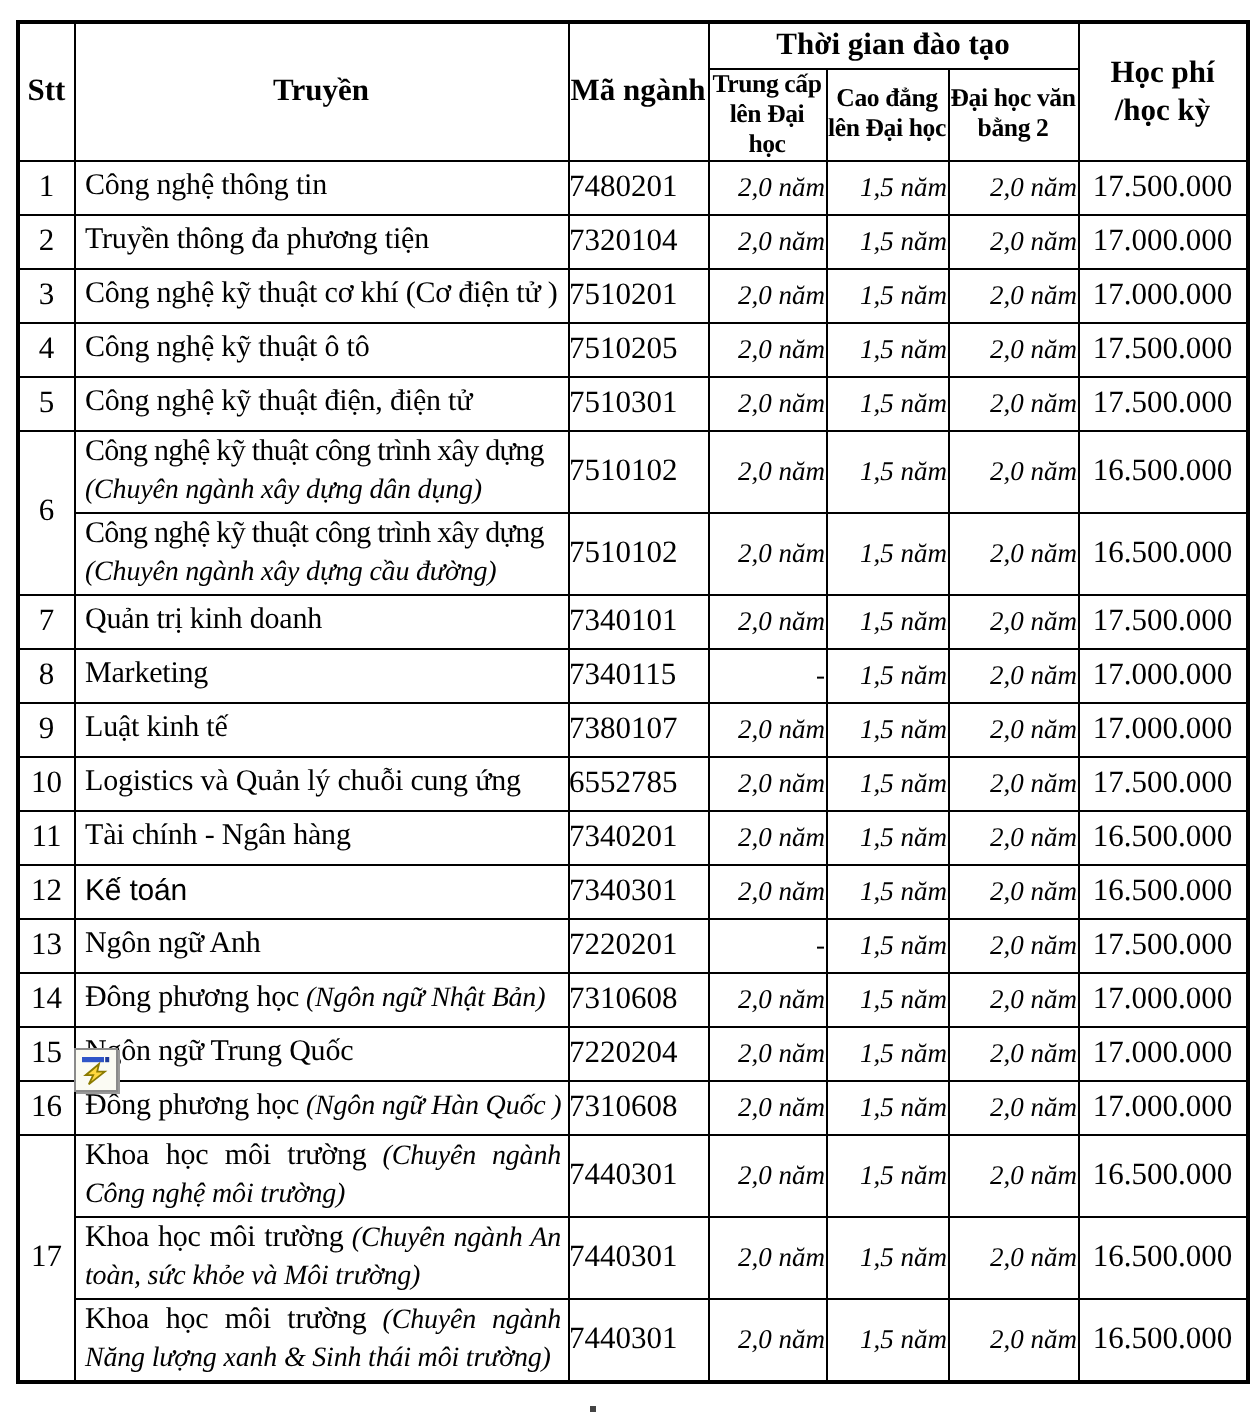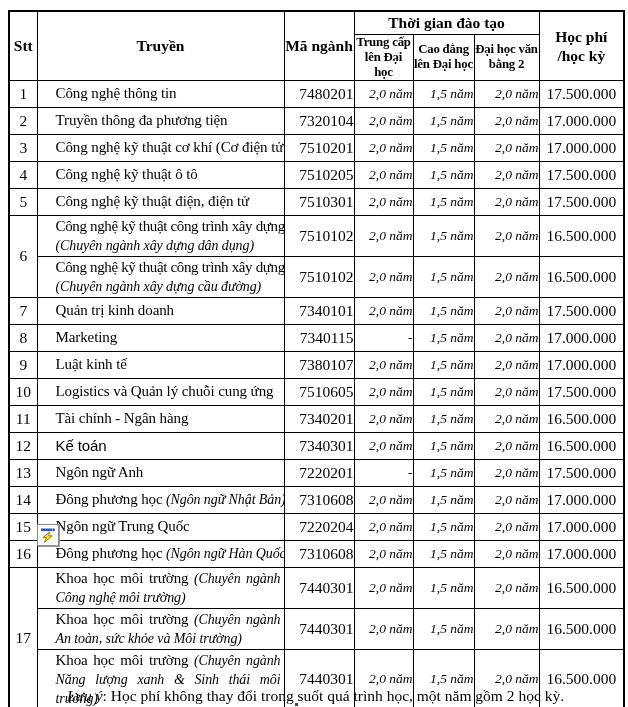--- a/index.html
+++ b/index.html
@@ -23,29 +23,29 @@
   .th-stt, .th-nganh { font-size:15.5px; }
   .th-ma { font-size:15.5px; line-height:18px; }
   .th-tg { font-size:15.5px; }
   .th-hp { font-size:15.5px; line-height:19px; }
   .th-sub { font-size:12.8px; line-height:15px; letter-spacing:-0.2px; }
   
   tbody tr { height:27px; }
   tbody tr.tall { height:41px; }
   td.stt { text-align:center; font-size:15.5px; }
   td.name {
-    text-align:left; padding:1px 3px 1px 18px; font-size:15px; line-height:19px;
+    text-align:left; padding:1px 3px 1px 5px; font-size:15px; line-height:19px;
     letter-spacing:-0.1px; white-space:nowrap;margin-left:20px;
   }
   tr.tall td.name { white-space:normal; text-align:justify; }
   td.name .name-main-fill { display:block; white-space:nowrap; letter-spacing:-0.35px; }
   td.name .note { font-style:italic; font-size:14px; }
   td.name .note.block { display:block; letter-spacing:-0.1px; }
   td.name.sans { font-family:"Liberation Sans", sans-serif; font-size:15px; }
-  td.code { text-align:right; font-size:15.5px; }
+  td.code { text-align:left; font-size:15.5px; }
   td.dur { text-align:right; font-style:italic; font-size:13.5px; }
   td.fee { text-align:center; font-size:15.5px; }
   
   .footer {
     position:absolute; left:8px; top:687px; width:615px;
     text-align:center; font-size:15.5px; line-height:18px;
   }
   .footer .lbl { font-style:italic; }
   
   .ac-icon {
@@ -181,21 +181,21 @@
           <td class="name"><span>Luật kinh tế</span></td>
           <td class="code">7380107</td>
           <td class="dur">2,0 năm</td>
           <td class="dur">1,5 năm</td>
           <td class="dur">2,0 năm</td>
           <td class="fee">17.000.000</td>
         </tr>
         <tr>
           <td class="stt">10</td>
           <td class="name"><span>Logistics và Quản lý chuỗi cung ứng</span></td>
-          <td class="code">7510605</td>
+          <td class="code">6552785</td>
           <td class="dur">2,0 năm</td>
           <td class="dur">1,5 năm</td>
           <td class="dur">2,0 năm</td>
           <td class="fee">17.500.000</td>
         </tr>
         <tr>
           <td class="stt">11</td>
           <td class="name"><span>Tài chính - Ngân hàng</span></td>
           <td class="code">7340201</td>
           <td class="dur">2,0 năm</td>
@@ -277,19 +277,16 @@
   </table>
 
   <div class="ac-icon" title="">
     <svg width="20" height="20" viewBox="0 0 20 20">
       <rect x="3" y="3.5" width="11" height="2.6" fill="#2f55c8"></rect>
       <rect x="14.6" y="3.5" width="2" height="2.6" fill="#1d3a9a"></rect>
       <path d="M11.5 7 L4.8 12.6 L8.6 12.6 L6.4 17.2 L14.4 10.8 L10.6 10.8 Z" fill="#ffd83d" stroke="#8a7a00" stroke-width="0.9"></path>
     </svg>
   </div>
 
-  <div class="footer">
-    <span class="lbl">Lưu ý</span><span>: Học phí không thay đổi trong suốt quá trình học, một năm gồm 2 học kỳ.</span>
-  </div>
 
   <div class="dot-artifact"></div>
 
 </div>
 
 </body></html>

